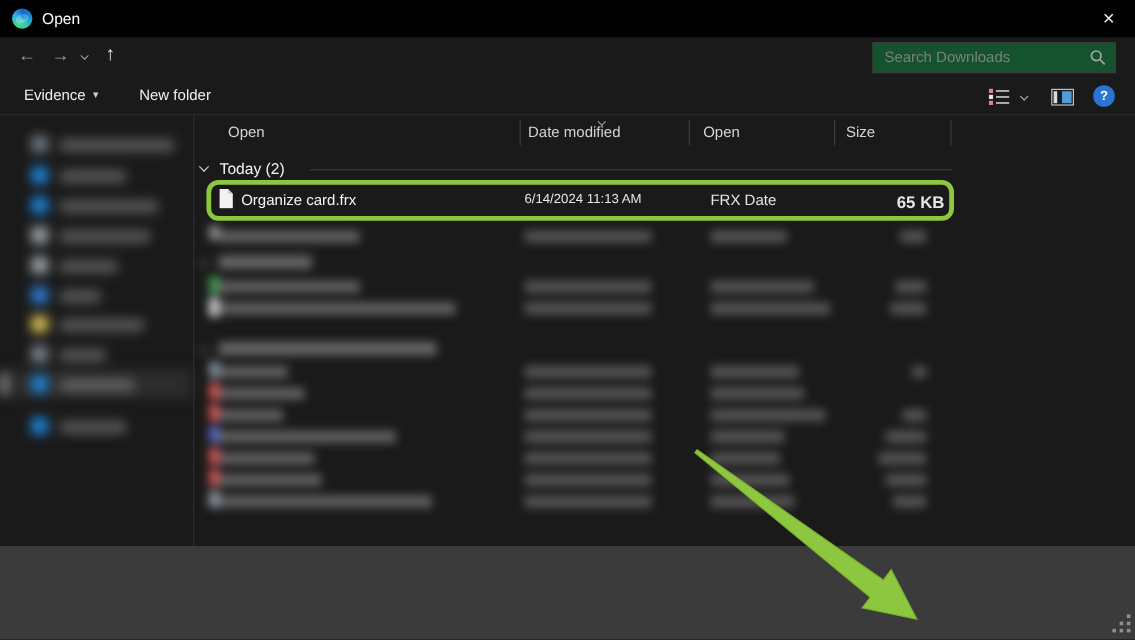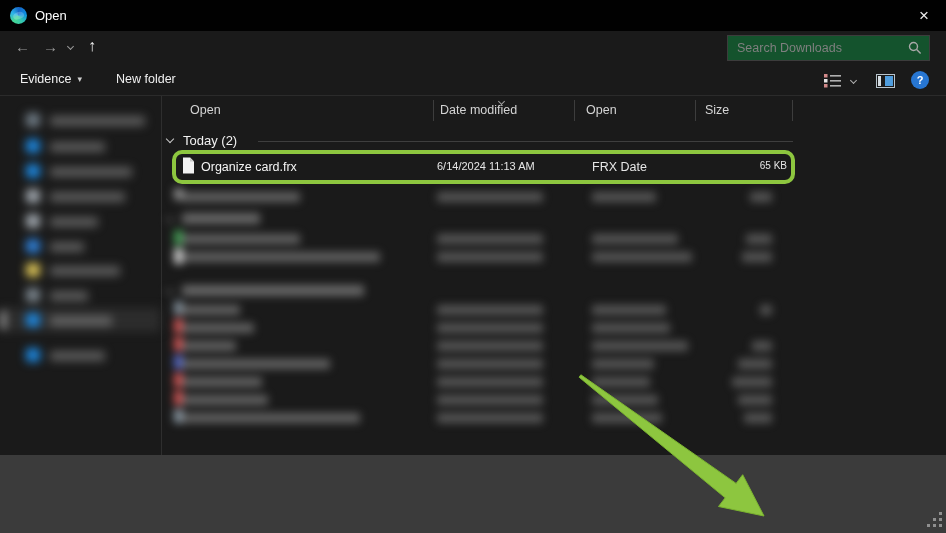--- a/index.html
+++ b/index.html
@@ -65,21 +65,21 @@
 
   
   .grp-chev { position:absolute; left:167px; top:136px; color:#c9c9c9; }
   .grp-label { position:absolute; left:183px; top:133px; font-size:13px; color:#f2f2f2; }
   .grp-line { position:absolute; left:258px; top:141px; width:535px; height:1px; background:#3e3e3e; }
   .file-row { position:absolute; left:163px; top:151px; width:633px; height:31px; }
   .f-icon { position:absolute; left:182px; top:157px; }
   .f-name { position:absolute; left:201px; top:160px; font-size:12.5px; color:#f5f5f5; }
   .f-date { position:absolute; left:437px; top:160px; font-size:11px; color:#e6e6e6; }
   .f-type { position:absolute; left:592px; top:160px; font-size:12.5px; color:#e6e6e6; }
-  .f-size { position:absolute; left:700px; top:160px; width:87px; text-align:right; font-size:10px; color:#e6e6e6; }
+  .f-size { position:absolute; left:700px; top:160px; width:87px; text-align:right; font-size:14px; color:#e6e6e6;font-weight:bold; }
   .green-box { position:absolute; left:172px; top:150px; width:623px; height:34px;
                border:4px solid #8dc63f; border-radius:10px; z-index:5; }
 
   
   .rows-blur { position:absolute; left:0; top:0; width:946px; height:455px; filter:blur(4px); z-index:1; }
   .b-row { position:absolute; left:163px; width:640px; height:22px; }
   .b-icon { position:absolute; left:11px; top:2px; width:9px; border-radius:1px; }
   .b-bar { position:absolute; height:10px; top:6px; border-radius:2px; background:#8f8f8f; opacity:.5; }
   .b-bar.name { left:19px; opacity:.6; }
   .b-bar.date { left:274px; width:106px; }

